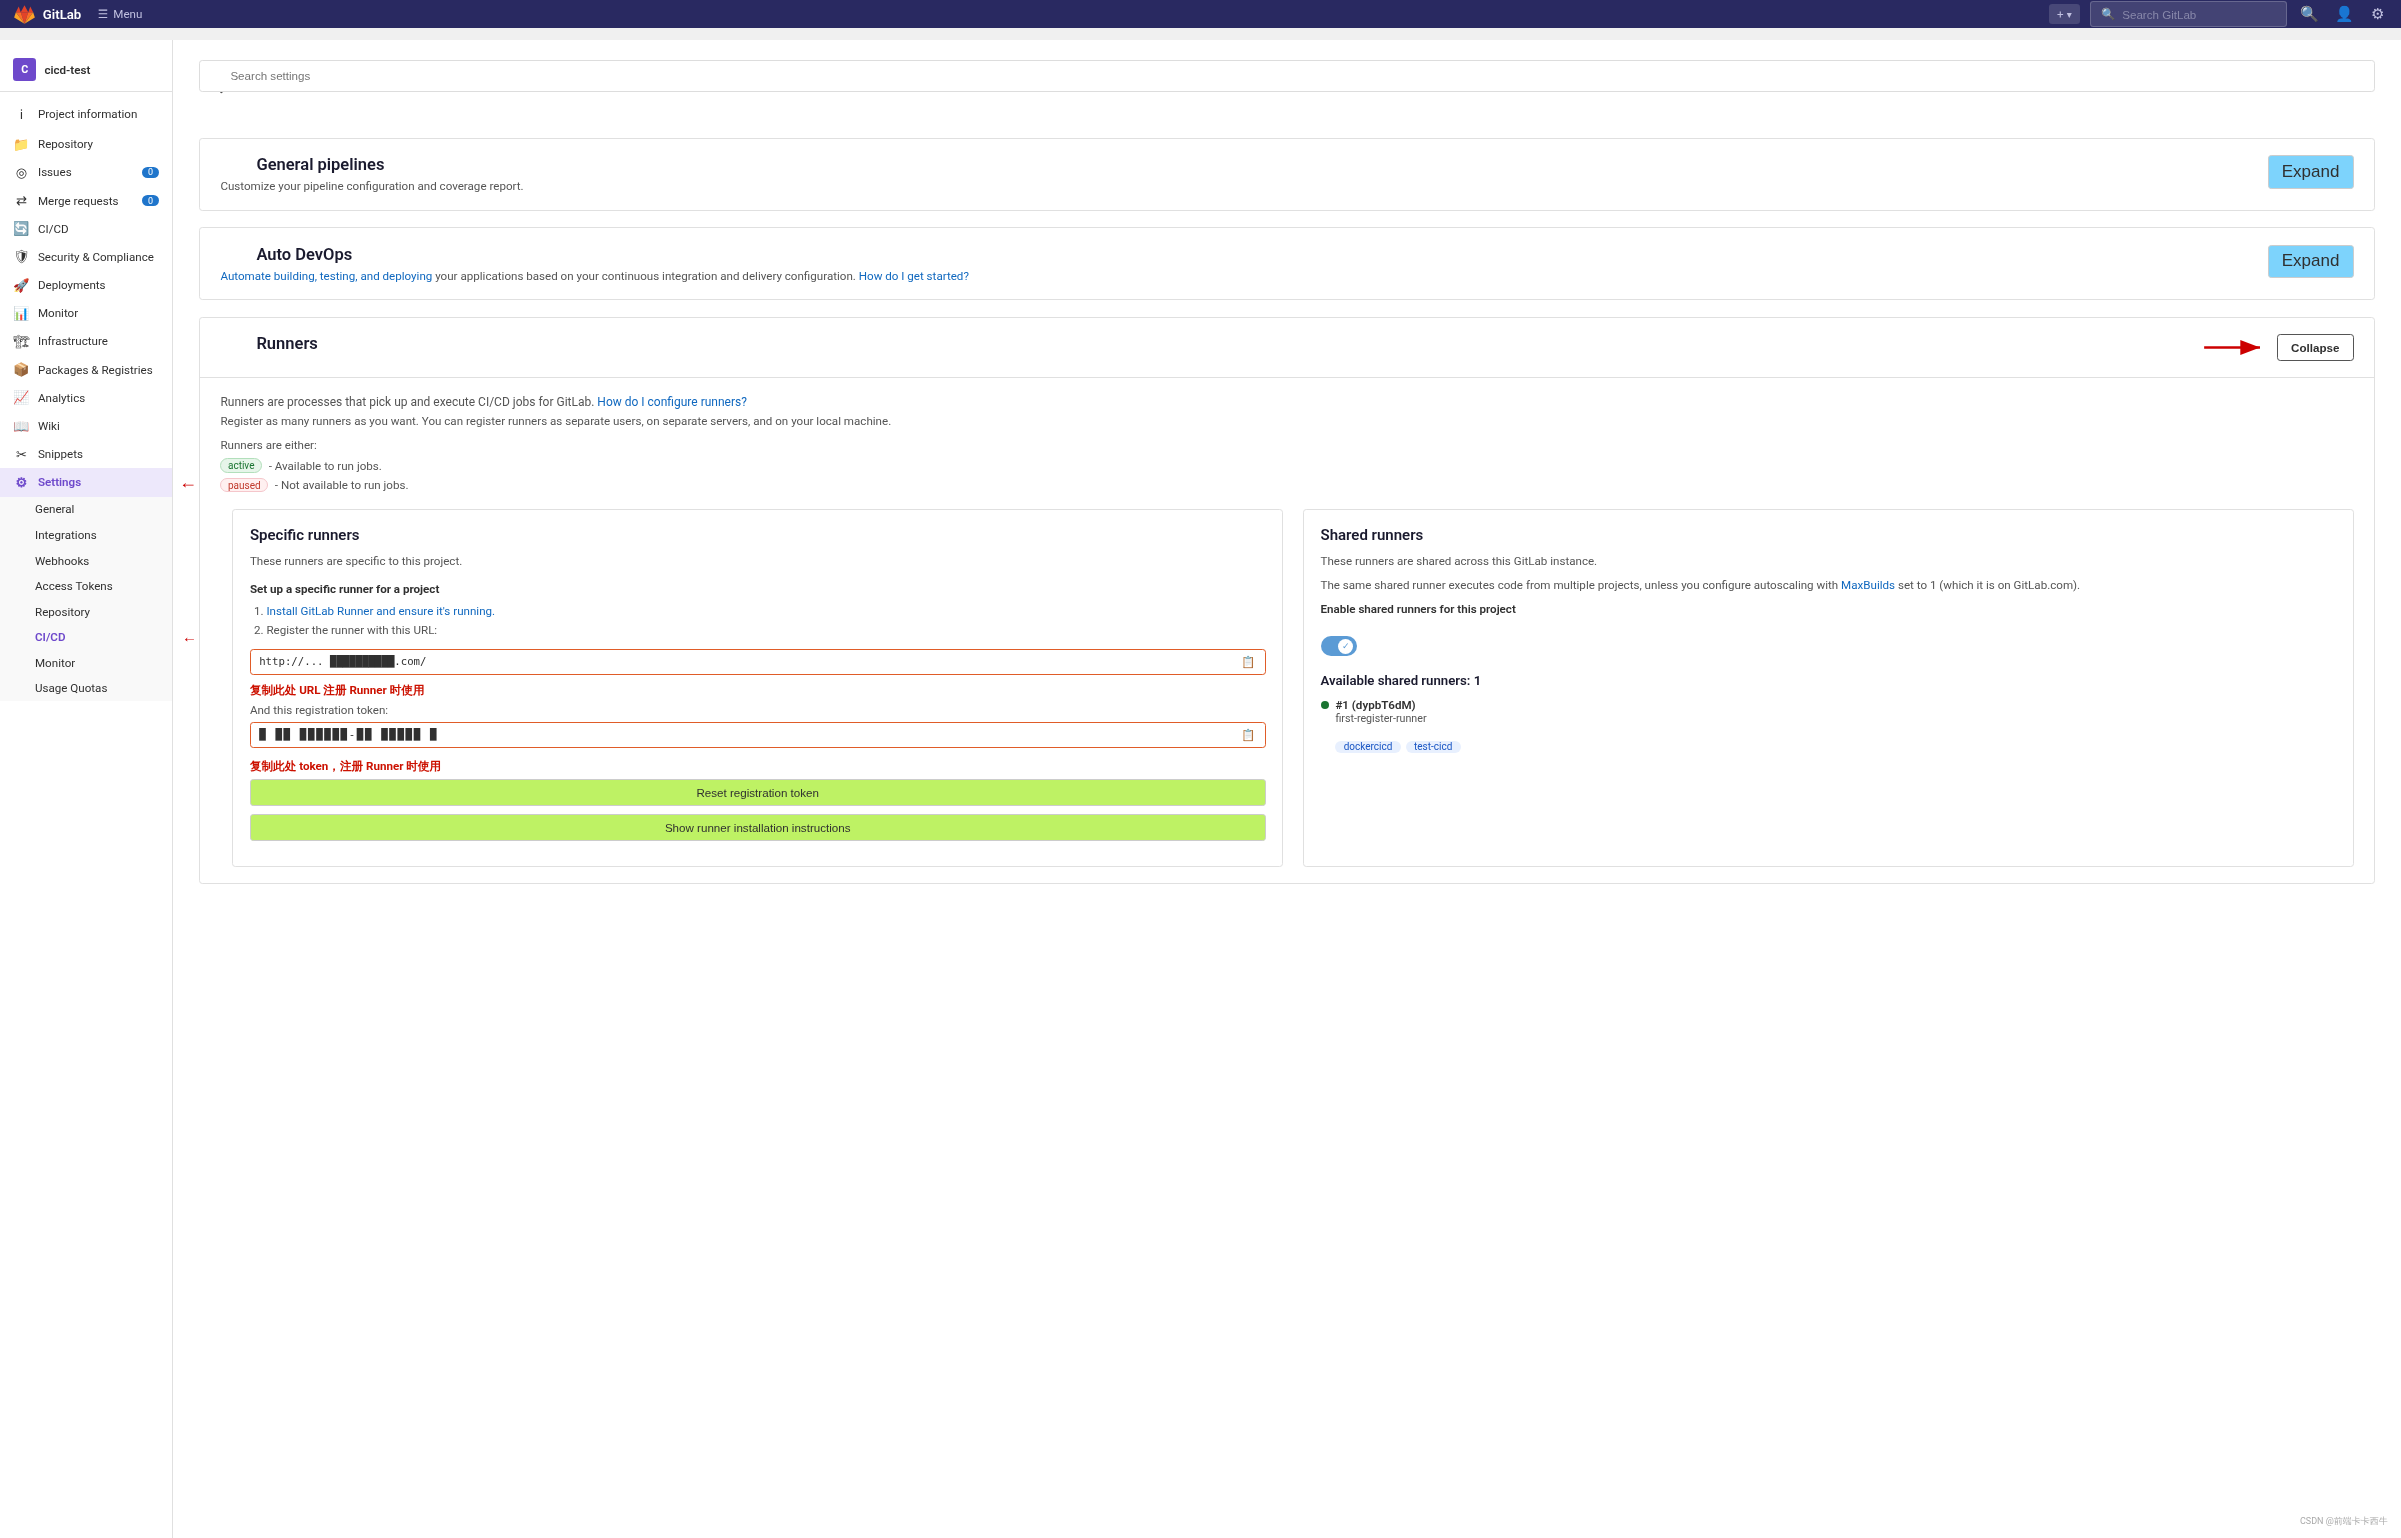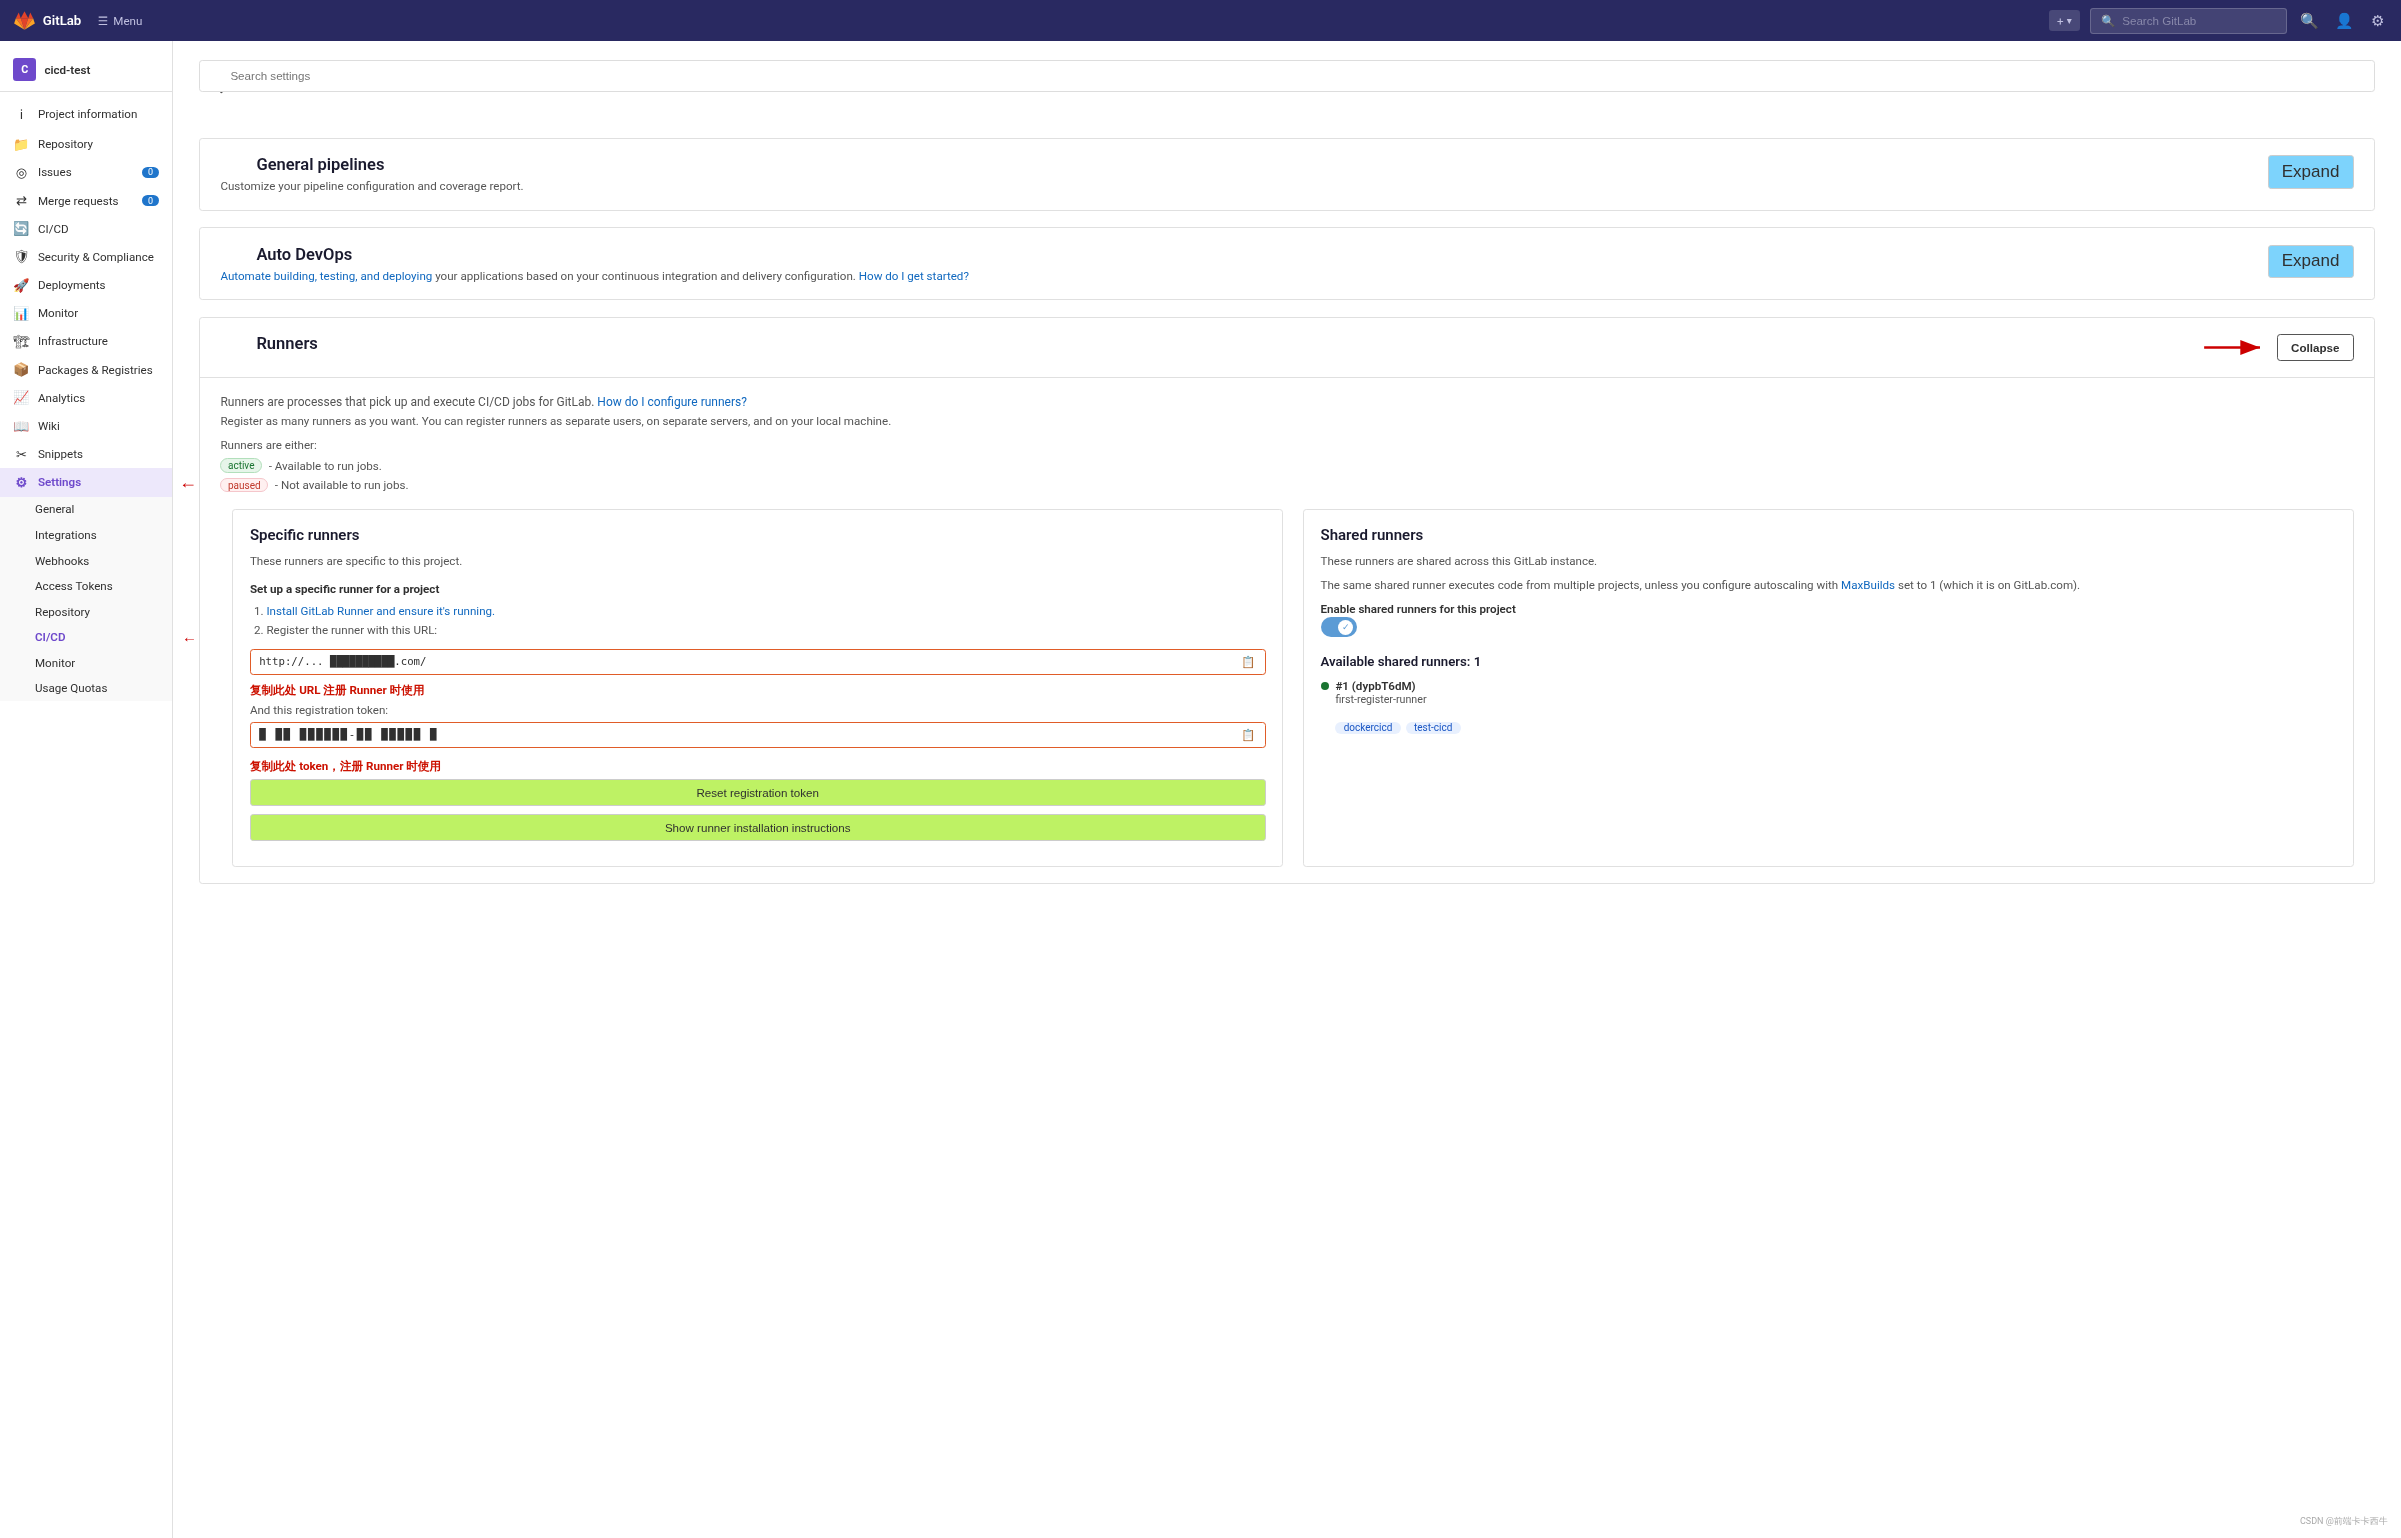--- a/index.html
+++ b/index.html
@@ -1,21 +1,21 @@
 <!DOCTYPE html>
 <html style="font-size:13.2px"><head>
   <meta charset="utf-8">
   <style>
     * { box-sizing: border-box; margin: 0; padding: 0; }
     body { font-family: -apple-system, BlinkMacSystemFont, 'Segoe UI', Roboto, sans-serif; font-size: 11.6px; background: #f0f0f0; color: #303030; }
 
     
     .topnav {
       background: #292961;
-      height: 41px;
+      height: 28px;
       display: flex;
       align-items: center;
       padding: 0 13.2px;
       gap: 10px;
       position: fixed;
       top: 0; left: 0; right: 0;
       z-index: 100;
     }
     .topnav-logo {
       display: flex;
@@ -384,21 +384,21 @@
     .shared-runner-desc {
       font-size: 11.6px;
       color: #555;
       margin-bottom: 10px;
     }
     .shared-runner-desc a { color: #1068bf; text-decoration: none; }
     .enable-shared-label {
       font-size: 11.6px;
       font-weight: 600;
       color: #303030;
-      margin-bottom: 1px;
+      margin-bottom: 20px;
     }
     .toggle-wrapper {
       margin-bottom: 13.2px;
     }
     .toggle {
       width: 36px;
       height: 20px;
       background: #5b9bd5;
       border-radius: 10px;
       position: relative;

